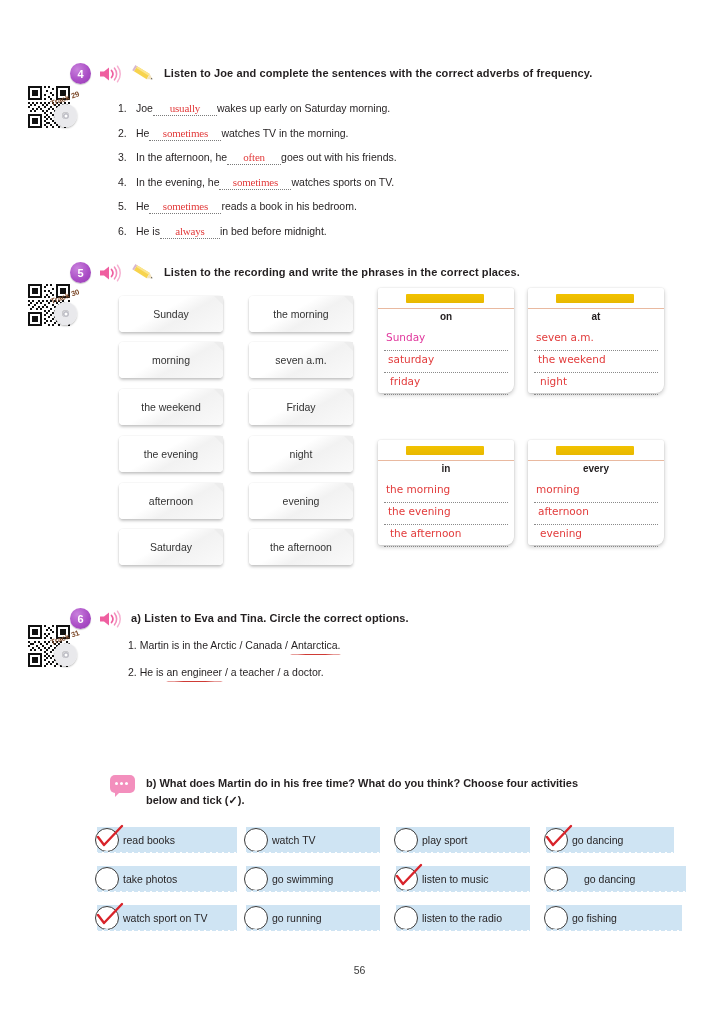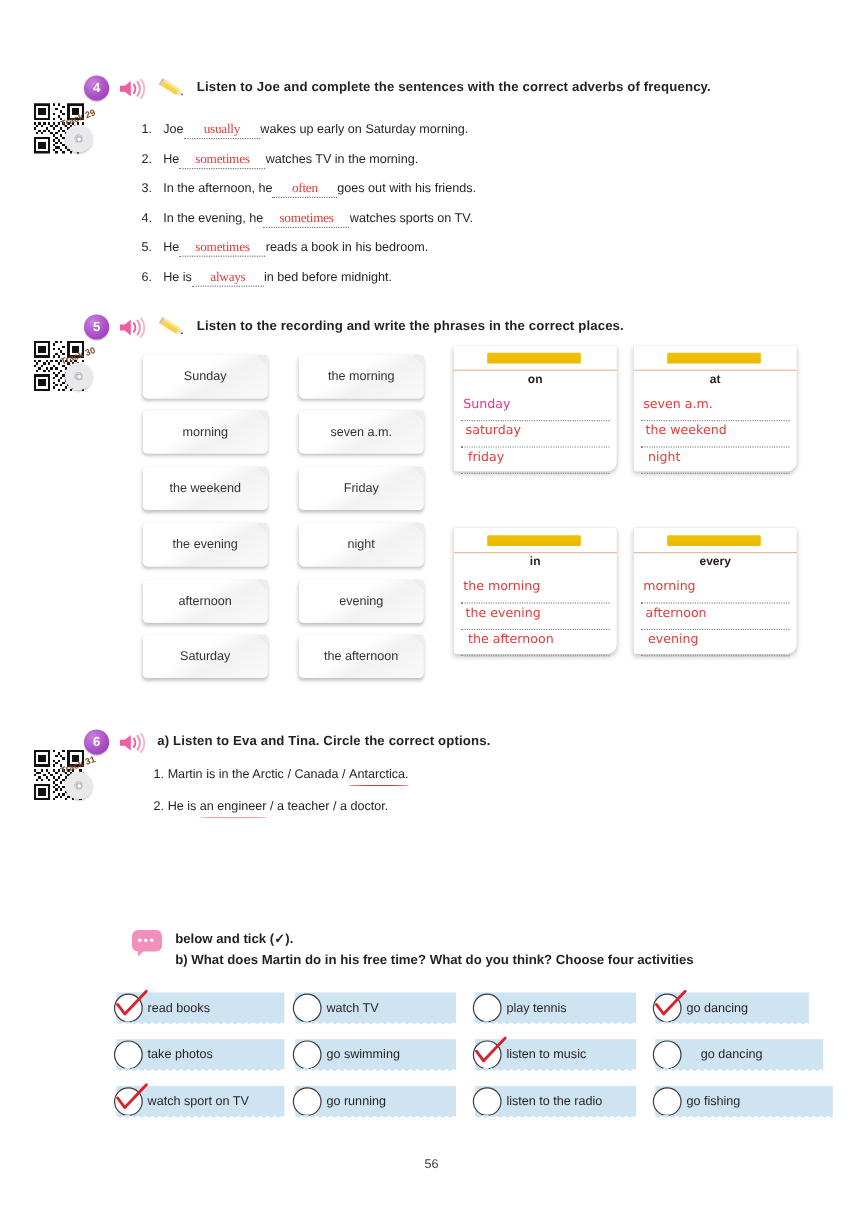--- a/index.html
+++ b/index.html
@@ -475,41 +475,41 @@
 
   <div class="s6" id="ex6-list" style="left:128px;top:640px;">
       <div class="row"><span>1. </span><span>Martin is in </span><b>the Arctic</b><b> / </b><b>Canada</b><b> / </b><b><span class="uline">Antarctica.</span></b></div>
       <div class="row"><span>2. </span><span>He is </span><b><span class="uline">an engineer</span></b><b> / </b><b>a teacher</b><b> / </b><b>a doctor.</b></div>
     </div>
 
   <div class="bubble" style="left:110px;top:775px;">
       <i></i>
     </div>
   <div style="position:absolute;left:146px;top:775px;width:530px;font-size:11px;font-weight:bold;line-height:1.55;">
+    <div>b) What does Martin do in his free time? What do you think? Choose four activities</div>
     <div>below and tick (✓).</div>
-    <div>b) What does Martin do in his free time? What do you think? Choose four activities</div>
   </div>
 
   <div id="activities">
       <div class="chip" style="left: 97px; top: 827px; width: 140px;">
         <div class="circ"></div>
         <svg class="tick" viewBox="0 0 34 30">
           <path d="M5 15 L11 23 L29 4" stroke="#d8232a" stroke-width="2.4" fill="none" stroke-linecap="round" stroke-linejoin="round"></path>
         </svg>
         <span class="lbl">read books</span>
         <div class="torn"></div>
       </div>
       <div class="chip" style="left: 246px; top: 827px; width: 134px;">
         <div class="circ"></div>
         <span class="lbl">watch TV</span>
         <div class="torn"></div>
       </div>
       <div class="chip" style="left: 396px; top: 827px; width: 134px;">
         <div class="circ"></div>
-        <span class="lbl">play tennis</span>
+        <span class="lbl">play sport</span>
         <div class="torn"></div>
       </div>
       <div class="chip" style="left: 546px; top: 827px; width: 128px;">
         <div class="circ"></div>
         <svg class="tick" viewBox="0 0 34 30">
           <path d="M5 15 L11 23 L29 4" stroke="#d8232a" stroke-width="2.4" fill="none" stroke-linecap="round" stroke-linejoin="round"></path>
         </svg>
         <span class="lbl">go dancing</span>
         <div class="torn"></div>
       </div>
@@ -547,21 +547,21 @@
       <div class="chip" style="left: 246px; top: 905px; width: 134px;">
         <div class="circ"></div>
         <span class="lbl">go running</span>
         <div class="torn"></div>
       </div>
       <div class="chip" style="left: 396px; top: 905px; width: 134px;">
         <div class="circ"></div>
         <span class="lbl">listen to the radio</span>
         <div class="torn"></div>
       </div>
-      <div class="chip" style="left: 546px; top: 905px; width: 148px;">
+      <div class="chip" style="left: 546px; top: 905px; width: 136px;">
         <div class="circ"></div>
         <span class="lbl">go fishing</span>
         <div class="torn"></div>
       </div>
     </div>
 
   <div class="pageno">56</div>
 </div>
 
 </body></html>

